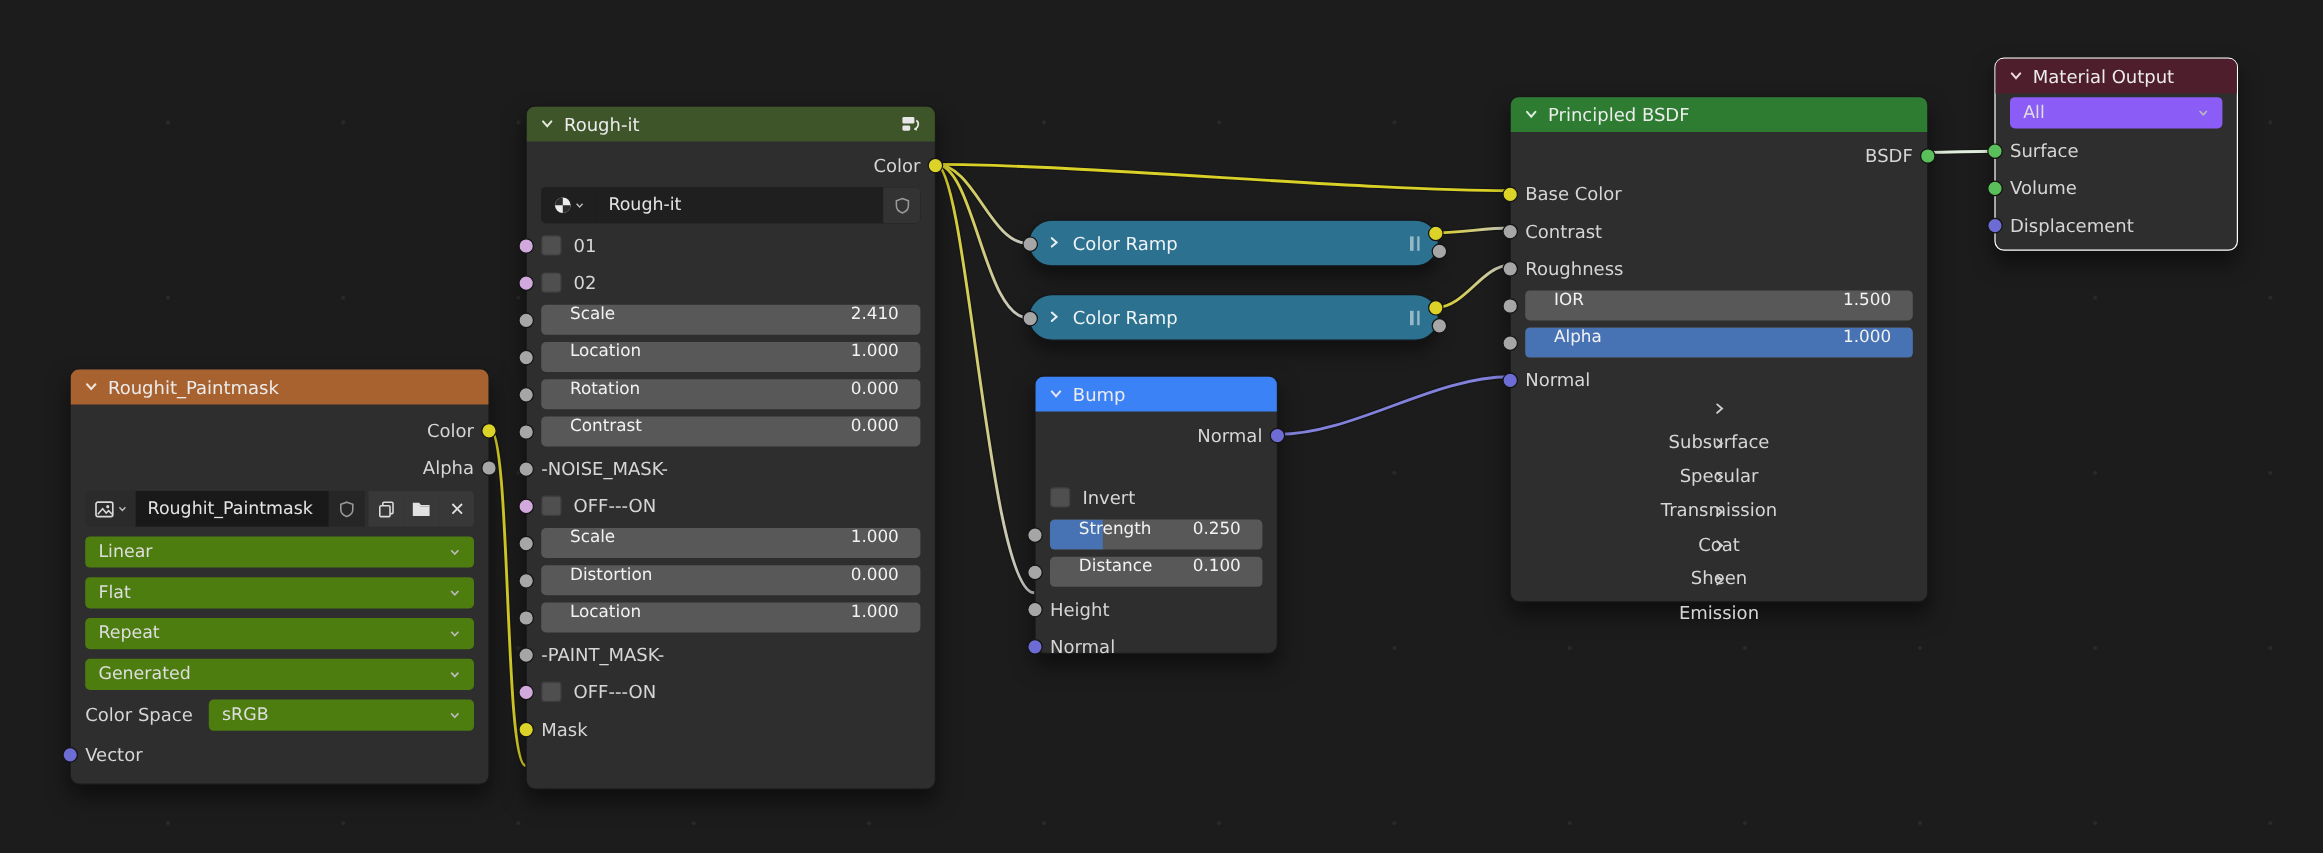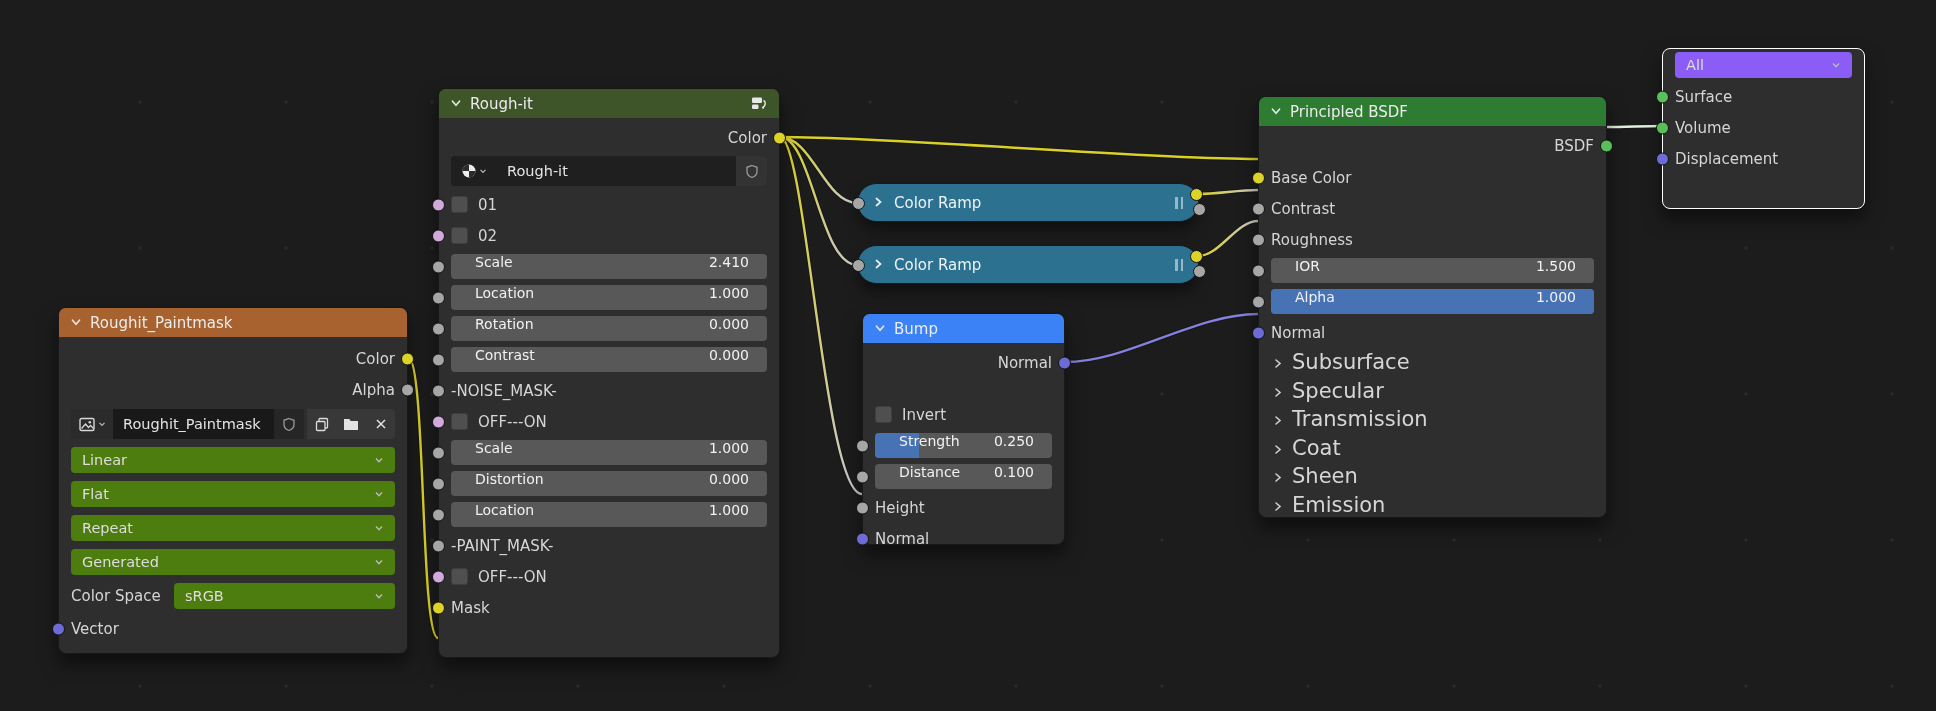--- a/index.html
+++ b/index.html
@@ -40,21 +40,21 @@
   .selgrp{display:flex;flex:1;height:30px;border-radius:4px;overflow:hidden;}
   .icobtn{display:flex;align-items:center;justify-content:center;gap:2px;background:#2b2b2b;}
   .namefld{flex:1;display:flex;align-items:center;background:#191919;color:#e4e4e4;
            font-size:14.5px;padding:0 10px;}
   .sqbtn{display:flex;align-items:center;justify-content:center;background:#383838;}
   .pill{position:absolute;height:39px;border-radius:20px;background:#2c7290;border:1px solid #15171a;
         display:flex;align-items:center;gap:10px;padding:0 15px;color:#eef3f6;font-size:15px;
         z-index:2;box-sizing:border-box;box-shadow:0 8px 14px rgba(0,0,0,.45);}
   .grip{margin-left:auto;display:flex;gap:3px;}
   .grip i{width:2.5px;height:12px;background:rgba(255,255,255,.5);display:block;}
-  .prow{height:28.5px;display:flex;align-items:center;gap:9px;padding:0 14px;color:#d6d6d6;font-size:21px;}
+  .prow{height:28.5px;display:flex;align-items:center;gap:9px;padding:0 14px;color:#d6d6d6;font-size:15px;flex-direction:column;}
   .cs-label{flex:0 0 103px;color:#d6d6d6;font-size:15px;}
   .hicon{margin-left:auto;display:flex;}
 </style>
 </head>
 <body>
 
 <div id="canvas">
 
   <svg class="wires" width="1936" height="711">
     <defs>
@@ -405,21 +405,21 @@
         <span class="socket sL cG"></span>
         <span>Height</span>
       </div>
       <div class="row h31">
         <span class="socket sL cV"></span>
         <span>Normal</span>
       </div>
     </div>
   </div>
 
-  <div class="node" style="left:1258px;top:96px;width:349px;height:422px">
+  <div class="node" style="left:1258px;top:80px;width:349px;height:422px">
     <div class="nhead" style="background:#2d7c31">
       <span><svg width="12" height="12" viewBox="0 0 12 12">
             <path d="M2.5 4.2l3.5 4 3.5-4" stroke="#dcecdc" stroke-width="1.7" fill="none" stroke-linecap="round"></path>
           </svg></span>
       <span>Principled BSDF</span>
     </div>
     <div class="nbody" style="padding-top:3px">
       <div class="row out" style="height:33px">
         <span>BSDF</span>
         <span class="socket sR cS"></span>
@@ -488,20 +488,26 @@
       <div class="prow">
         <span><svg width="10" height="11" viewBox="0 0 10 11">
               <path d="M3 2l4 3.5L3 9" stroke="#cfcfcf" stroke-width="1.6" fill="none" stroke-linecap="round"></path>
             </svg></span>
         <span>Emission</span>
       </div>
     </div>
   </div>
 
   <div class="node selected" style="left:1662px;top:48px;width:203px;height:161px">
+    <div class="nhead" style="background:#4e1e2c">
+      <span><svg width="12" height="12" viewBox="0 0 12 12">
+            <path d="M2.5 4.2l3.5 4 3.5-4" stroke="#ecdade" stroke-width="1.7" fill="none" stroke-linecap="round"></path>
+          </svg></span>
+      <span>Material Output</span>
+    </div>
     <div class="nbody">
       <div class="row" style="height:32px">
         <div class="dd" style="background:#8b5cf6">
           <span>All</span>
           <span class="chev">
               <svg width="10" height="10" viewBox="0 0 10 10">
                 <path d="M2 3.5l3 3.2 3-3.2" stroke="#bbb" stroke-width="1.4" fill="none"></path>
               </svg>
             </span>
         </div>

